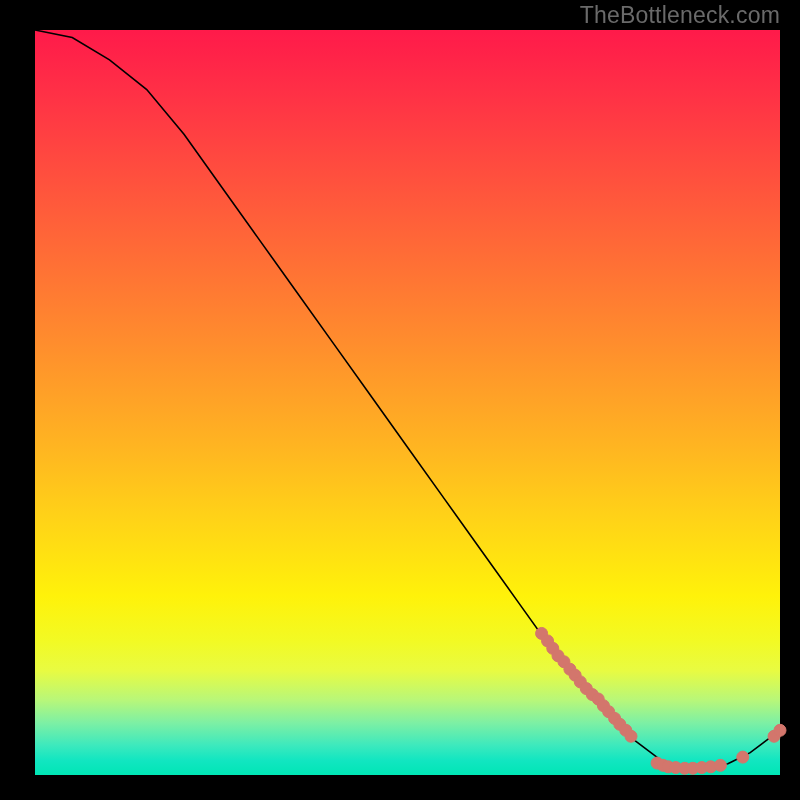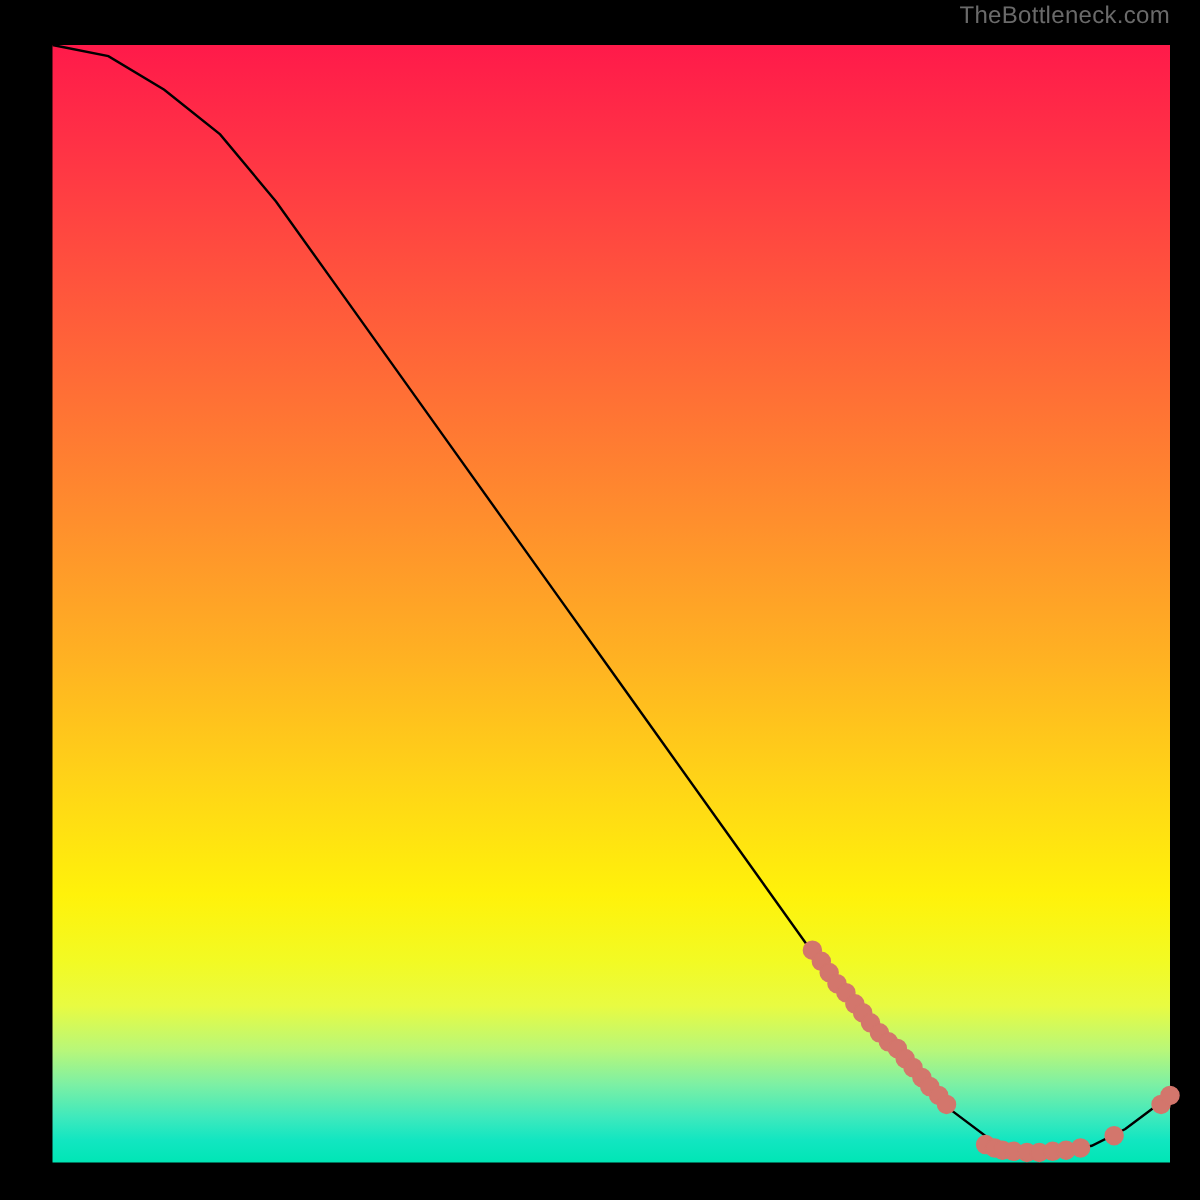--- a/index.html
+++ b/index.html
@@ -15,21 +15,21 @@
     position: relative;
     width: 800px;
     height: 800px;
     background: #000;
   }
   .watermark {
     position: absolute;
     top: 2px;
     right: 20px;
     color: #6a6a6a;
-    font-size: 16px;
+    font-size: 23px;
     font-weight: 500;
     letter-spacing: 0.2px;
     z-index: 5;
     text-align: center;
   }
   .plot-area {
     position: absolute;
     left: 35px;
     top: 30px;
     width: 745px;

